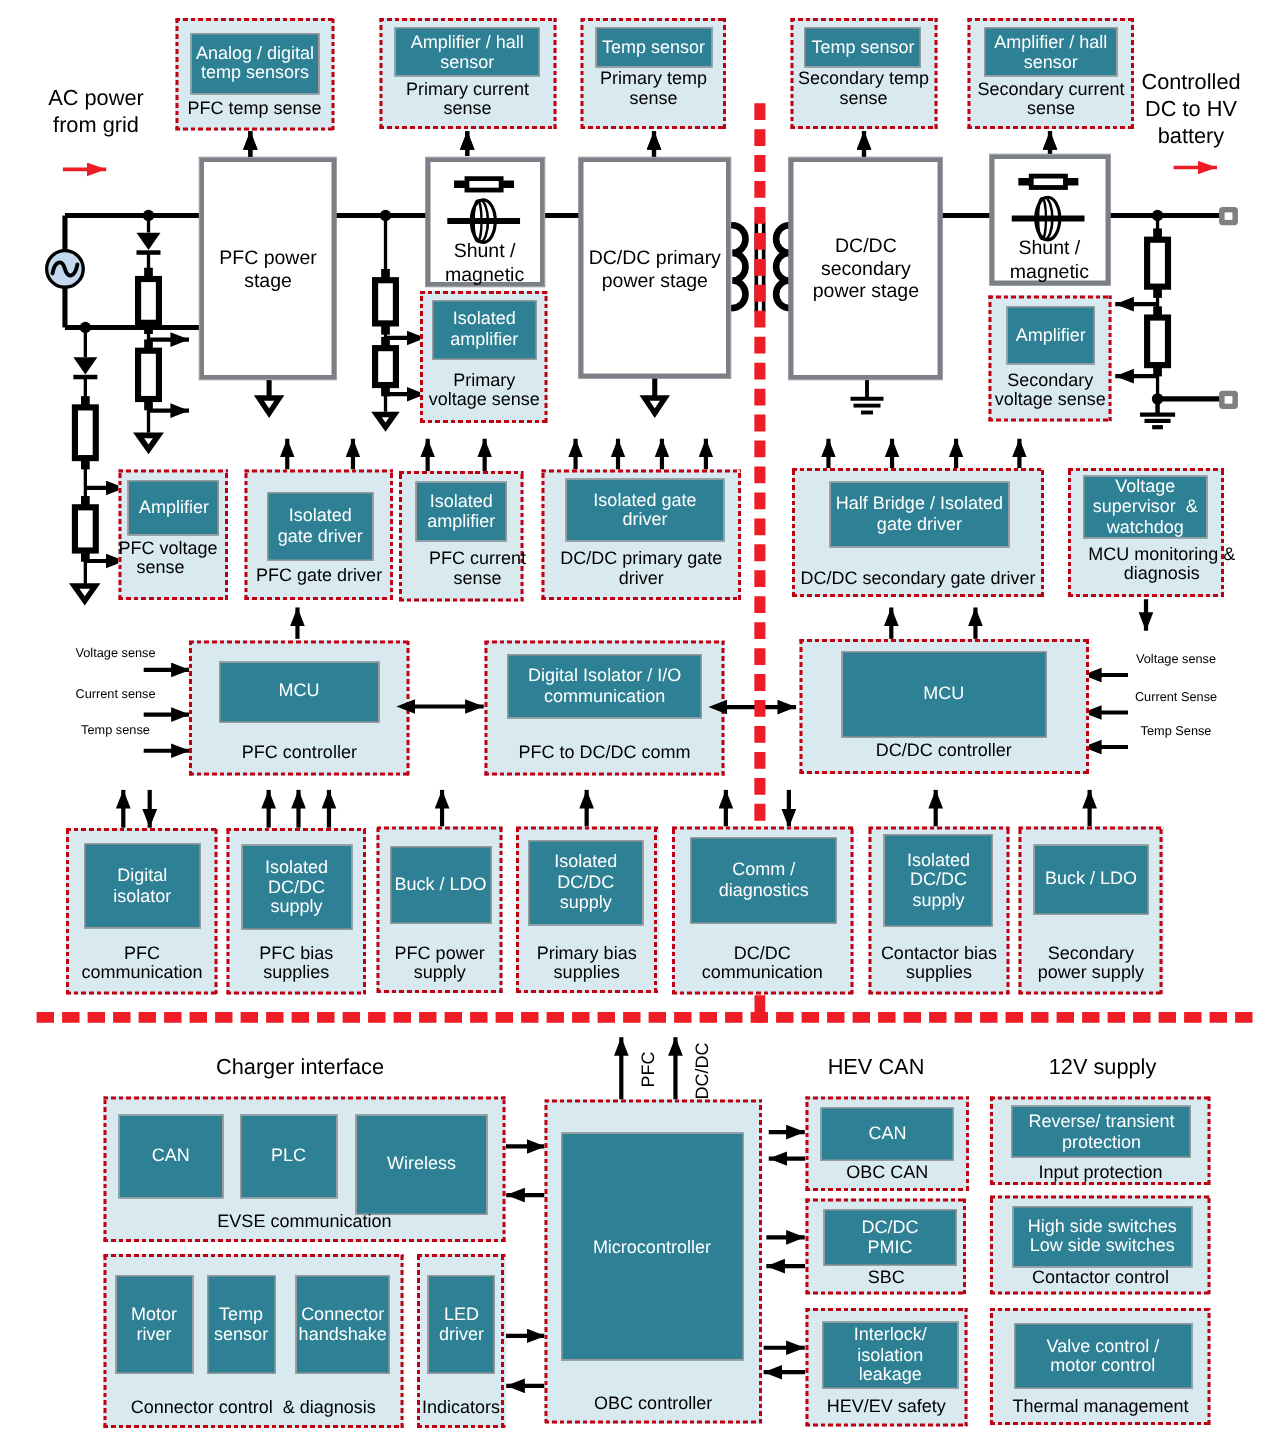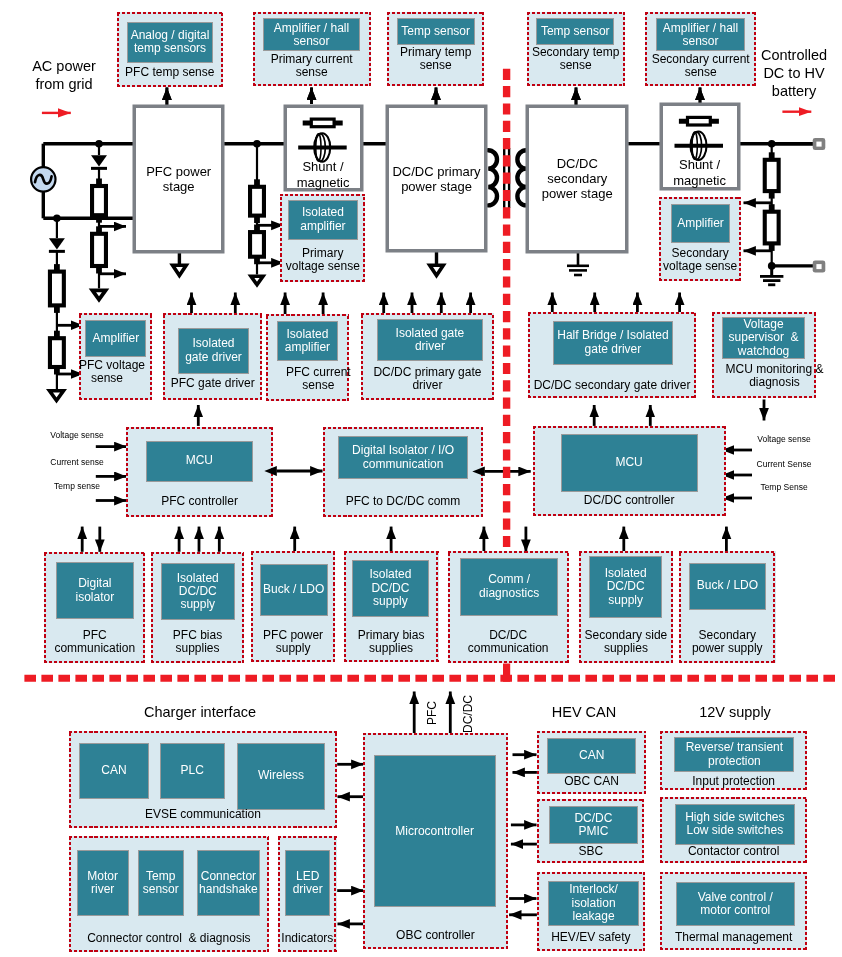--- a/index.html
+++ b/index.html
@@ -397,21 +397,21 @@
       <span>DC/DC</span>
       <span>communication</span>
     </div>
 <div class="card" style="left:579.2px;top:551.3px;width:93.5px;height:112.2px"></div>
 <div class="chip" style="left:588.8px;top:556.3px;width:73.7px;height:61.5px;font-size:12px;line-height:13.3px">
       <span>Isolated</span>
       <span>DC/DC</span>
       <span>supply</span>
     </div>
 <div class="cap" style="left:579.2px;top:629px;width:93.5px;font-size:12px;line-height:13.3px">
-      <span>Secondary side</span>
+      <span>Contactor bias</span>
       <span>supplies</span>
     </div>
 <div class="card" style="left:679px;top:551.3px;width:96.5px;height:112.2px"></div>
 <div class="chip" style="left:688.5px;top:562.5px;width:77.8px;height:47px;font-size:12px;line-height:13.3px">
       <span>Buck / LDO</span>
     </div>
 <div class="cap" style="left:679px;top:629px;width:96.5px;font-size:12px;line-height:13.3px">
       <span>Secondary</span>
       <span>power supply</span>
     </div>

